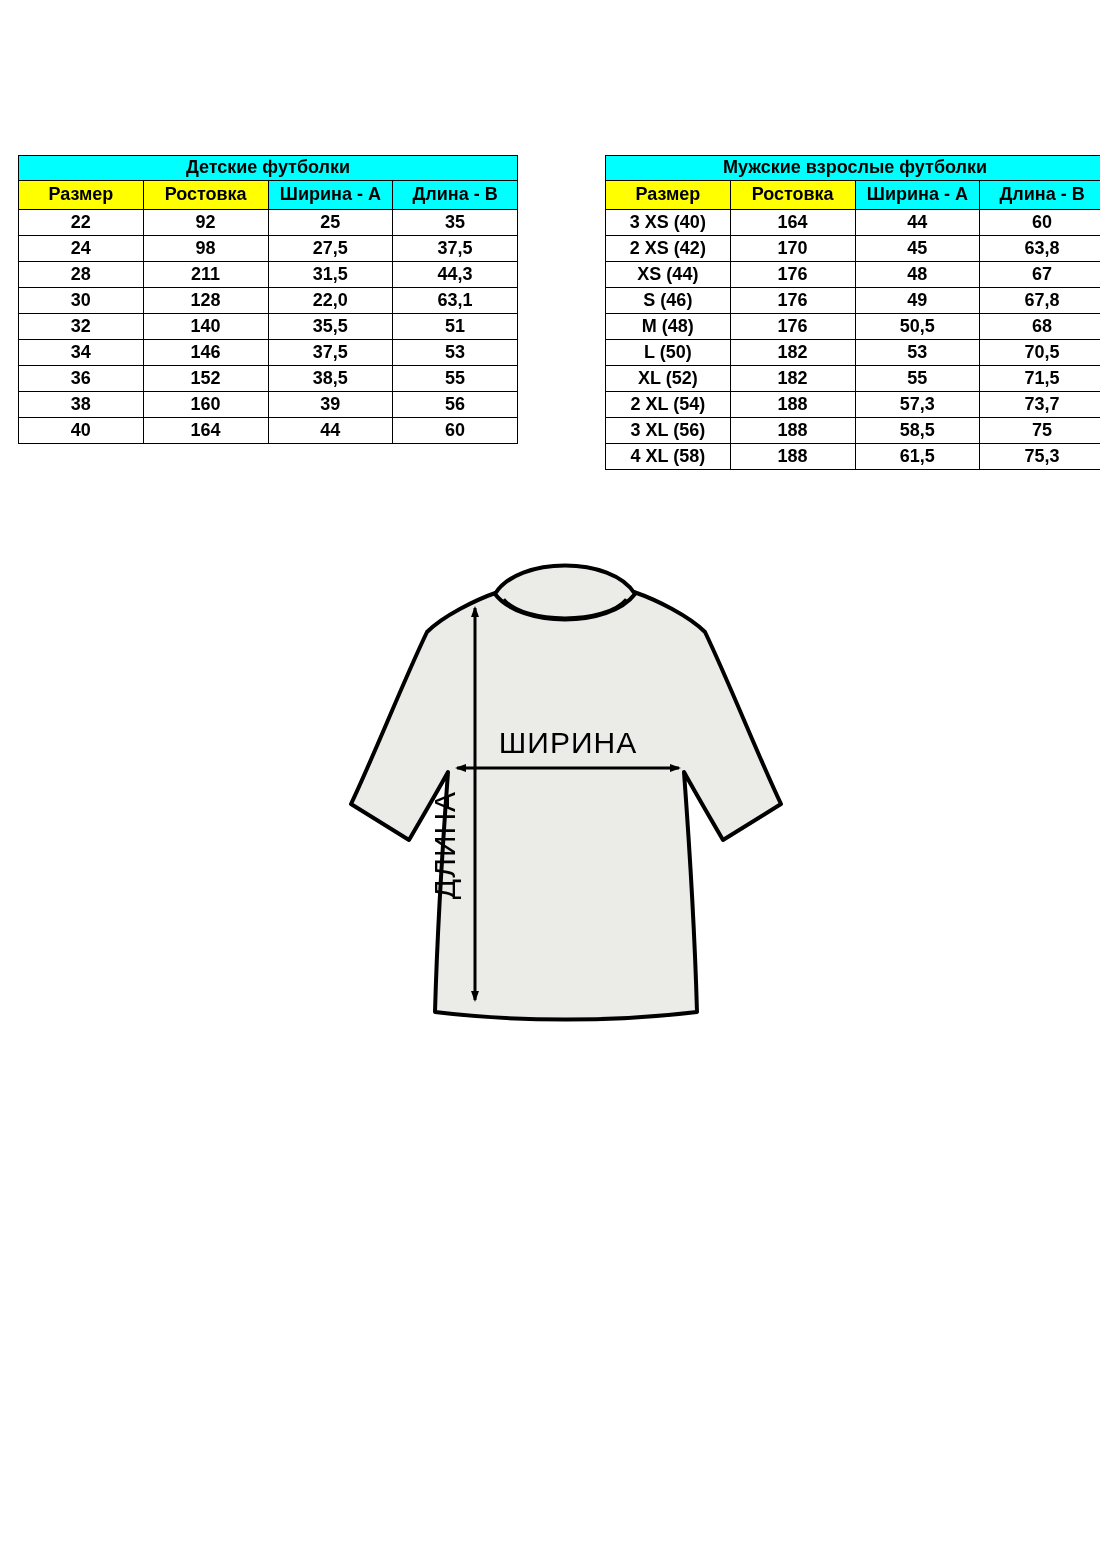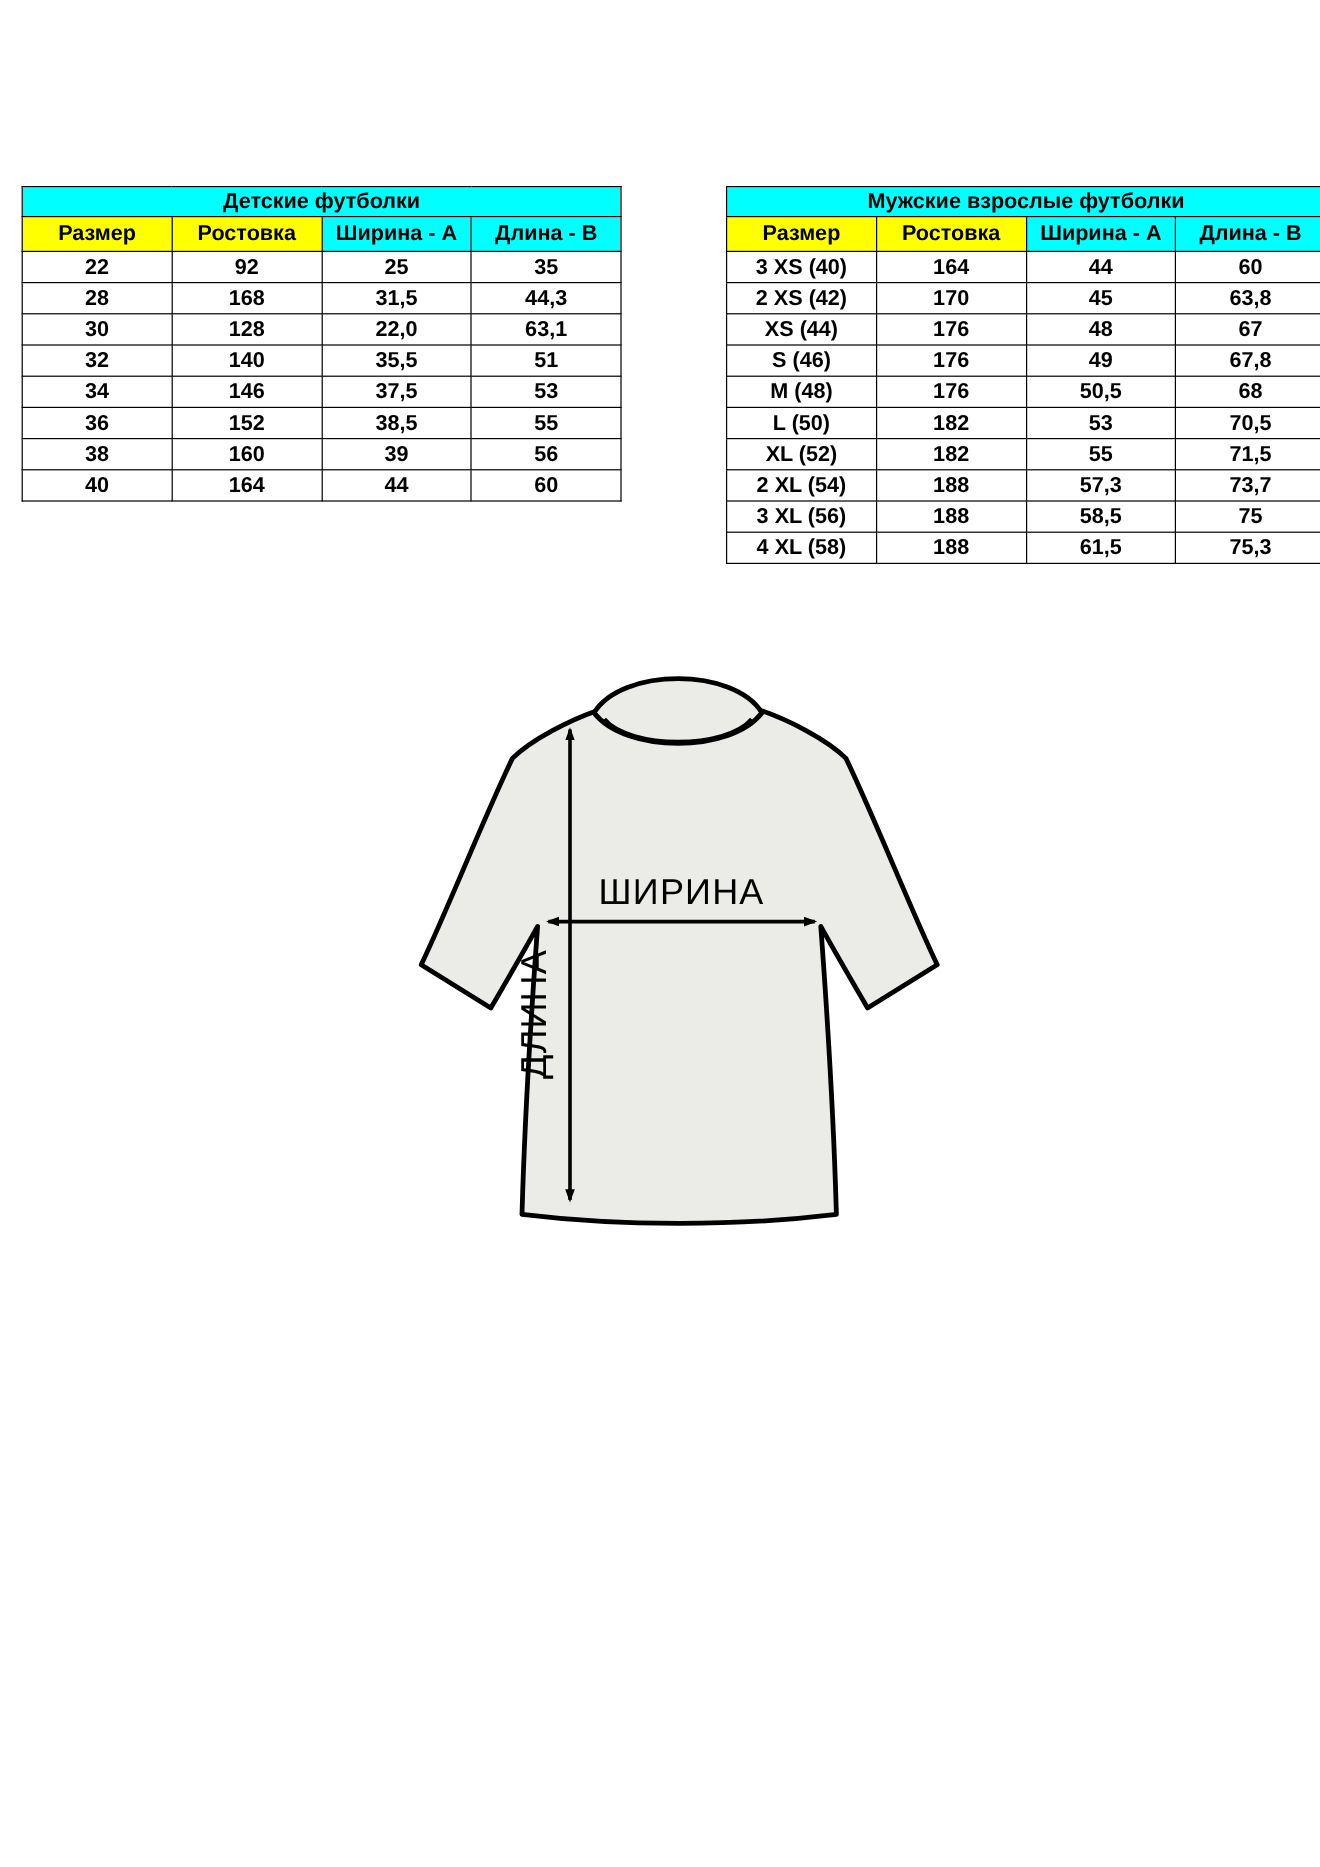--- a/index.html
+++ b/index.html
@@ -86,22 +86,28 @@
         </tr>
       </thead>
       <tbody>
         <tr>
           <td>22</td>
           <td>92</td>
           <td>25</td>
           <td>35</td>
         </tr>
         <tr>
+          <td>24</td>
+          <td>98</td>
+          <td>27,5</td>
+          <td>37,5</td>
+        </tr>
+        <tr>
           <td>28</td>
-          <td>168</td>
+          <td>211</td>
           <td>31,5</td>
           <td>44,3</td>
         </tr>
         <tr>
           <td>30</td>
           <td>128</td>
           <td>22,0</td>
           <td>63,1</td>
         </tr>
         <tr>

